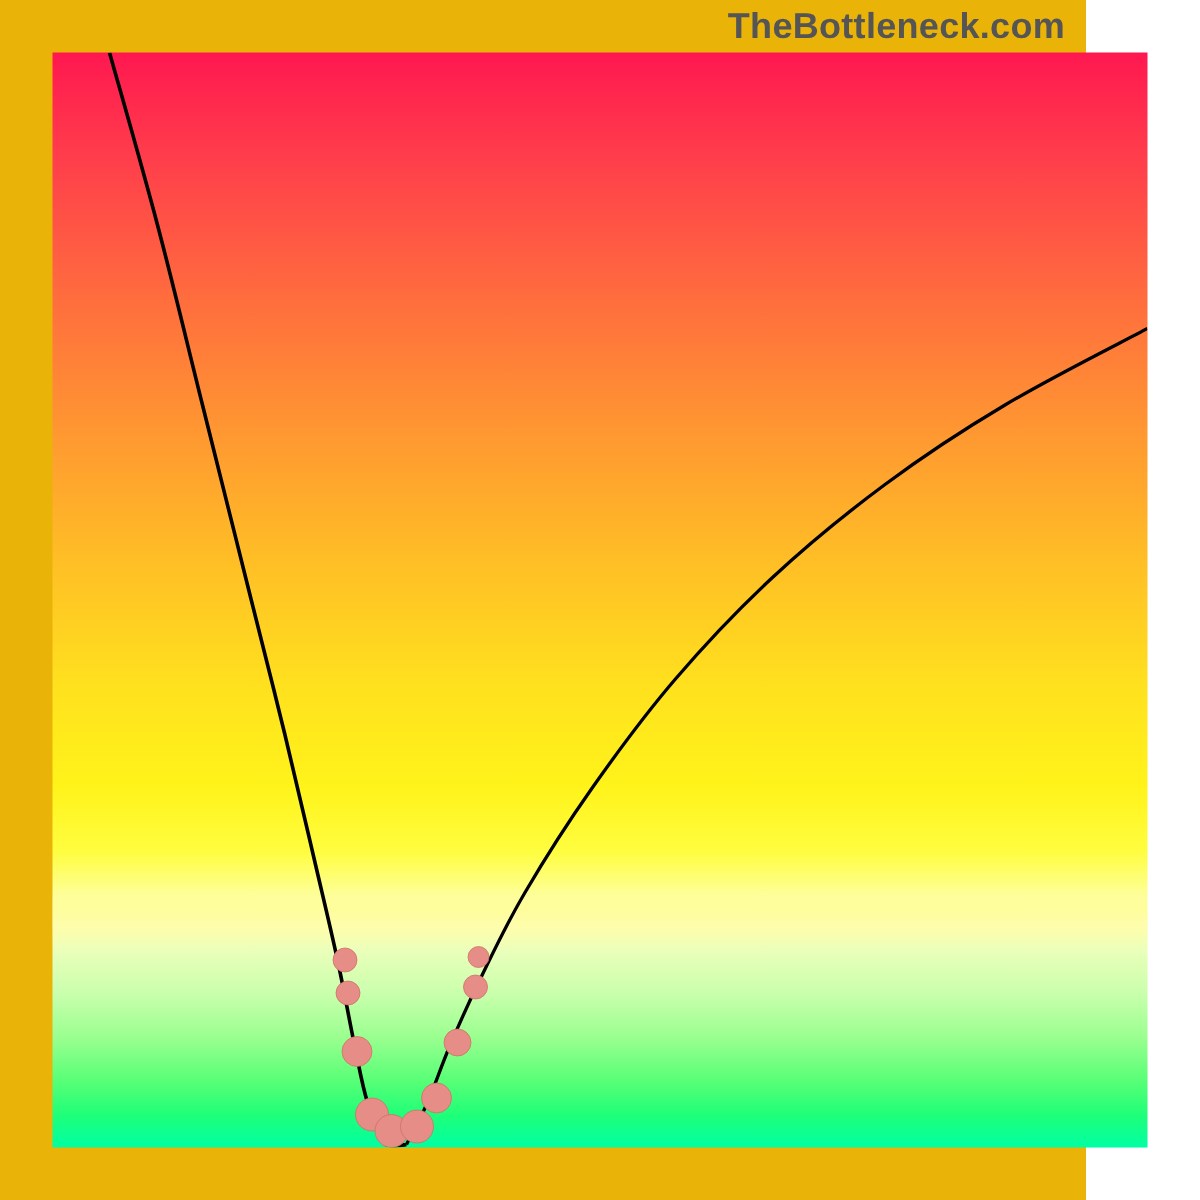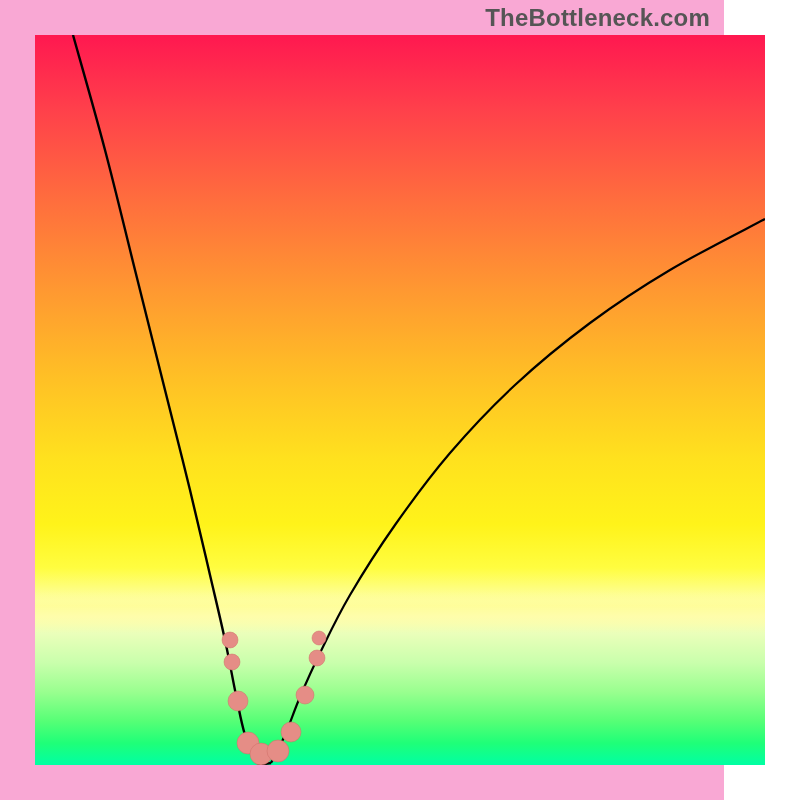--- a/index.html
+++ b/index.html
@@ -7,21 +7,21 @@
     padding: 0;
     width: 800px;
     height: 800px;
     overflow: hidden;
     font-family: Arial, Helvetica, sans-serif;
   }
   .frame {
     position: relative;
     width: 724px;
     height: 800px;
-    background: #f9a8d4;
+    background: #eab308;
   }
   .watermark {
     position: absolute;
     top: 4px;
     right: 14px;
     color: #555;
     font-size: 24px;
     font-weight: 600;
     letter-spacing: 0.2px;
     z-index: 20;

